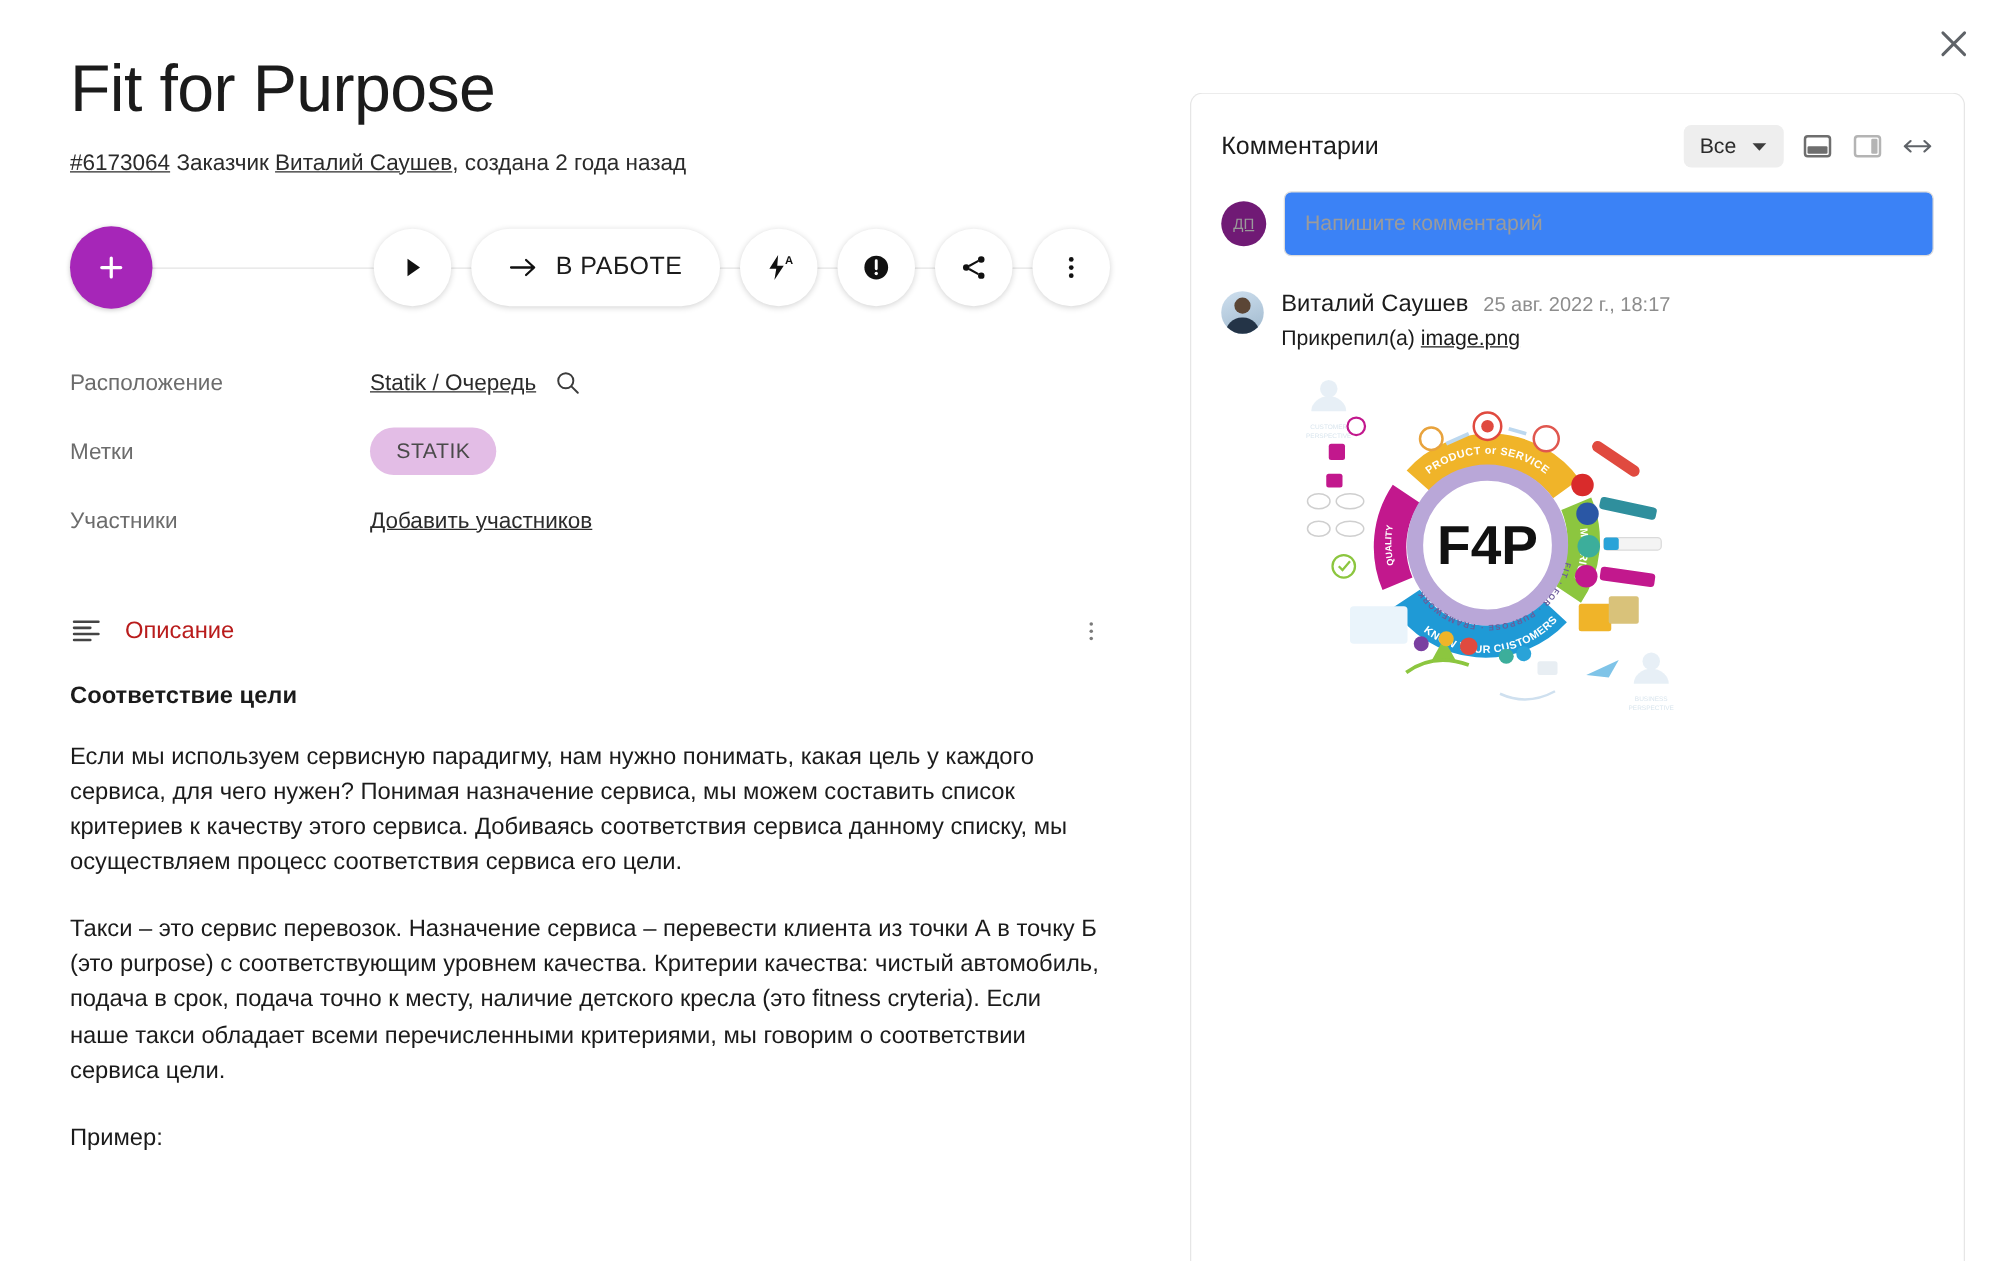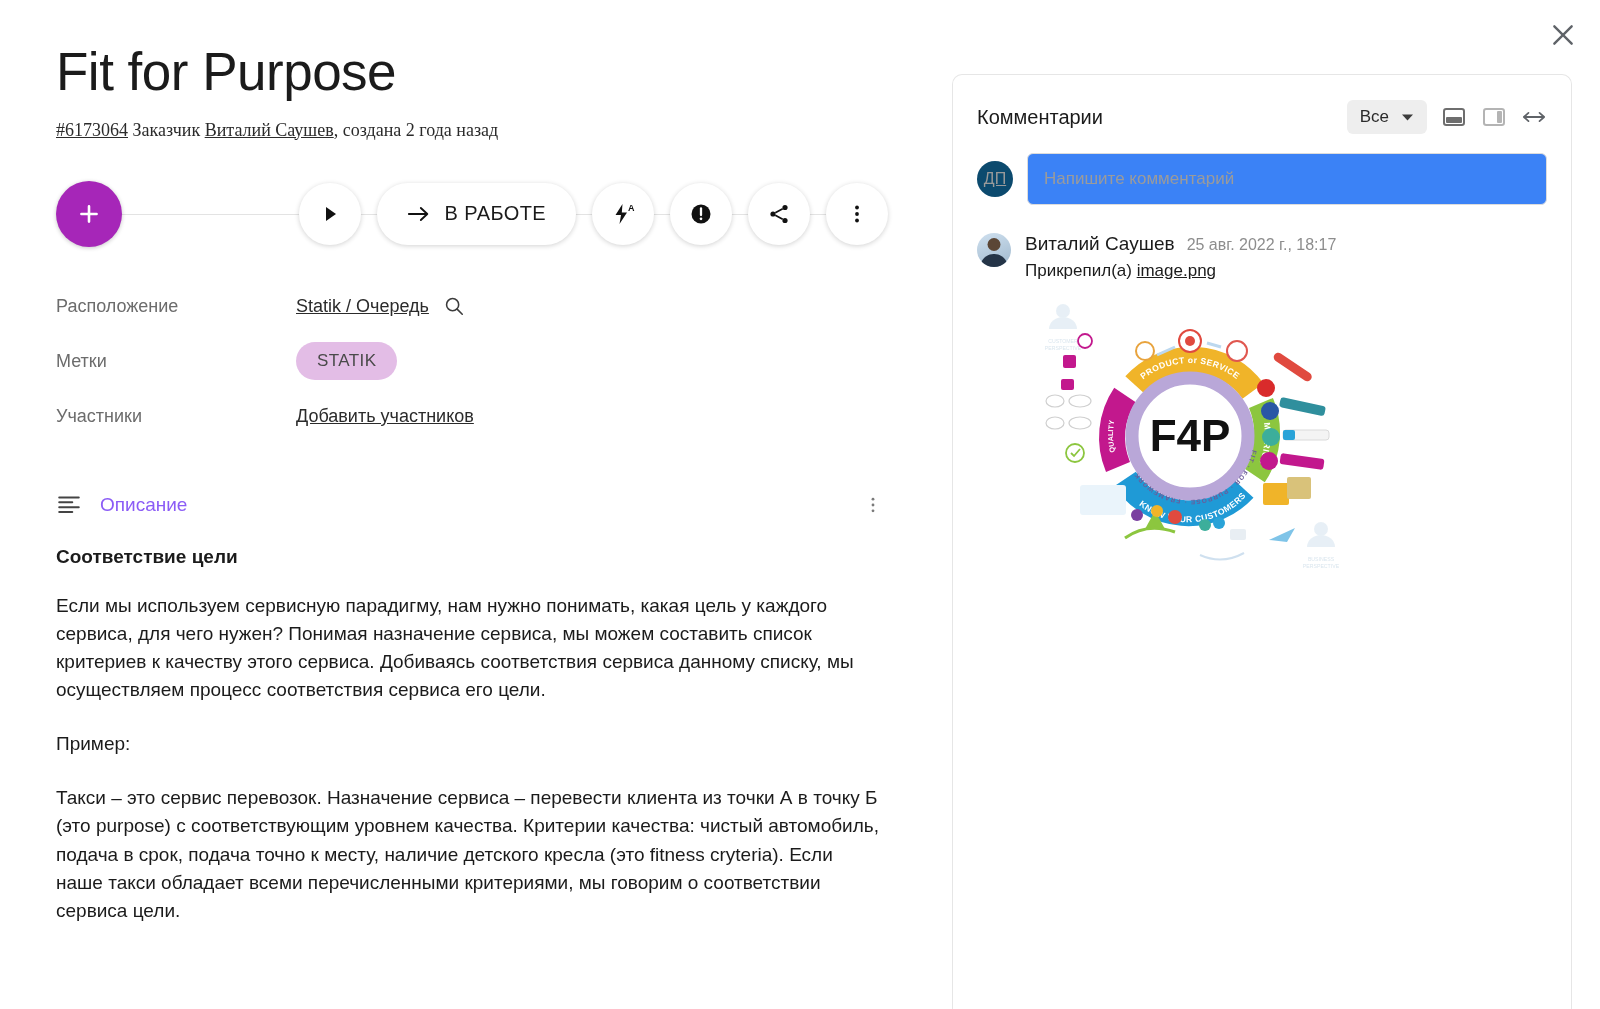--- a/index.html
+++ b/index.html
@@ -22,21 +22,21 @@
 
   
   .left {
     position: absolute; left: 0; top: 0; width: 944px; height: 1009px;
     padding: 44px 56px 0 56px;
   }
   .doc-title {
     font-size: 53px; font-weight: 400; letter-spacing: -.5px;
     color: #1b1b1b; line-height: 1.05; margin-bottom: 18px;
   }
-  .subline { font-size: 18px; color: #2b2b2b; line-height: 1.4; font-family: Liberation Serif, serif; }
+  .subline { font-size: 18px; color: #2b2b2b; line-height: 1.4; }
   .subline a { color: #2b2b2b; text-decoration: underline; cursor: pointer; }
 
   
   .toolbar {
     position: relative; margin-top: 28px; height: 86px;
     display: flex; align-items: center;
   }
   .toolbar .rail {
     position: absolute; left: 50px; right: 52px; top: 50%;
     height: 1px; background: #e3e3e3;
@@ -96,21 +96,21 @@
     border-radius: 19px; padding: 9px 21px; font-size: 17px;
     letter-spacing: .4px; cursor: pointer;
   }
 
   
   .desc-head {
     display: flex; align-items: center; margin-top: 46px;
     padding-bottom: 4px;
   }
   .desc-ic { width: 26px; height: 26px; margin-right: 18px; flex: none; }
-  .desc-title { font-size: 19px; font-weight: 500; color: #8b5cf6; }
+  .desc-title { font-size: 19px; font-weight: 500; color: #b91c1c; }
   .desc-menu {
     margin-left: auto; width: 30px; height: 30px; border: none;
     background: transparent; cursor: pointer;
     display: flex; align-items: center; justify-content: center;
   }
   .desc-menu svg { width: 20px; height: 20px; }
 
   .desc-body { margin-top: 22px; width: 828px; }
   .desc-sub {
     font-size: 19px; font-weight: 700; color: #1b1b1b; margin-bottom: 24px;
@@ -140,22 +140,22 @@
   .cm-select svg { width: 13px; height: 9px; }
   .ic-btn {
     border: none; background: transparent; cursor: pointer; padding: 0;
     display: flex; align-items: center; justify-content: center;
     width: 26px; height: 26px;
   }
   .ic-btn svg { width: 24px; height: 22px; }
 
   .cm-compose { display: flex; align-items: flex-start; gap: 14px; margin-top: 16px; }
   .cm-avatar-init {
-    width: 36px; height: 36px; border-radius: 50%; background: #0c4a6e;
-    color: #9a9a9a; font-size: 16px; display: flex; align-items: center;
+    width: 36px; height: 36px; border-radius: 50%; background: #701a75;
+    color: #9a9a9a; font-size: 12px; display: flex; align-items: center;
     justify-content: center; flex: none; margin-top: 8px; text-decoration: underline;
   }
   .cm-input {
     flex: 1; height: 52px; border: 1px solid #dcdcdc; border-radius: 6px;
     padding: 0 16px; font-size: 17px; color: #1b1b1b;
     font-family: inherit; background: #3b82f6;
   }
   .cm-input::placeholder { color: #9b9b9b; }
 
   .cm-item { display: flex; gap: 14px; margin-top: 28px; }
@@ -304,22 +304,22 @@
           <circle cx="12" cy="5" r="1.7" fill="#7a7a7a"></circle>
           <circle cx="12" cy="12" r="1.7" fill="#7a7a7a"></circle>
           <circle cx="12" cy="19" r="1.7" fill="#7a7a7a"></circle>
         </svg>
       </button>
     </div>
 
     <div class="desc-body">
       <div class="desc-sub">Соответствие цели</div>
       <p class="desc-p">Если мы используем сервисную парадигму, нам нужно понимать, какая цель у каждого сервиса, для чего нужен? Понимая назначение сервиса, мы можем составить список критериев к качеству этого сервиса. Добиваясь соответствия сервиса данному списку, мы осуществляем процесс соответствия сервиса его цели.</p>
+      <p class="desc-p">Такси – это сервис перевозок. Назначение сервиса – перевести клиента из точки А в точку Б (это purpose) с соответствующим уровнем качества. Критерии качества: чистый автомобиль, подача в срок, подача точно к месту, наличие детского кресла (это fitness cryteria). Если наше такси обладает всеми перечисленными критериями, мы говорим о соответствии сервиса цели.</p>
       <p class="desc-p">Пример:</p>
-      <p class="desc-p">Такси – это сервис перевозок. Назначение сервиса – перевести клиента из точки А в точку Б (это purpose) с соответствующим уровнем качества. Критерии качества: чистый автомобиль, подача в срок, подача точно к месту, наличие детского кресла (это fitness cryteria). Если наше такси обладает всеми перечисленными критериями, мы говорим о соответствии сервиса цели.</p>
     </div>
   </div>
 
   <div class="right">
 
     <div class="cm-head">
       <span class="cm-title">Комментарии</span>
       <div class="cm-tools">
         <button class="cm-select">
           <span>Все</span>

